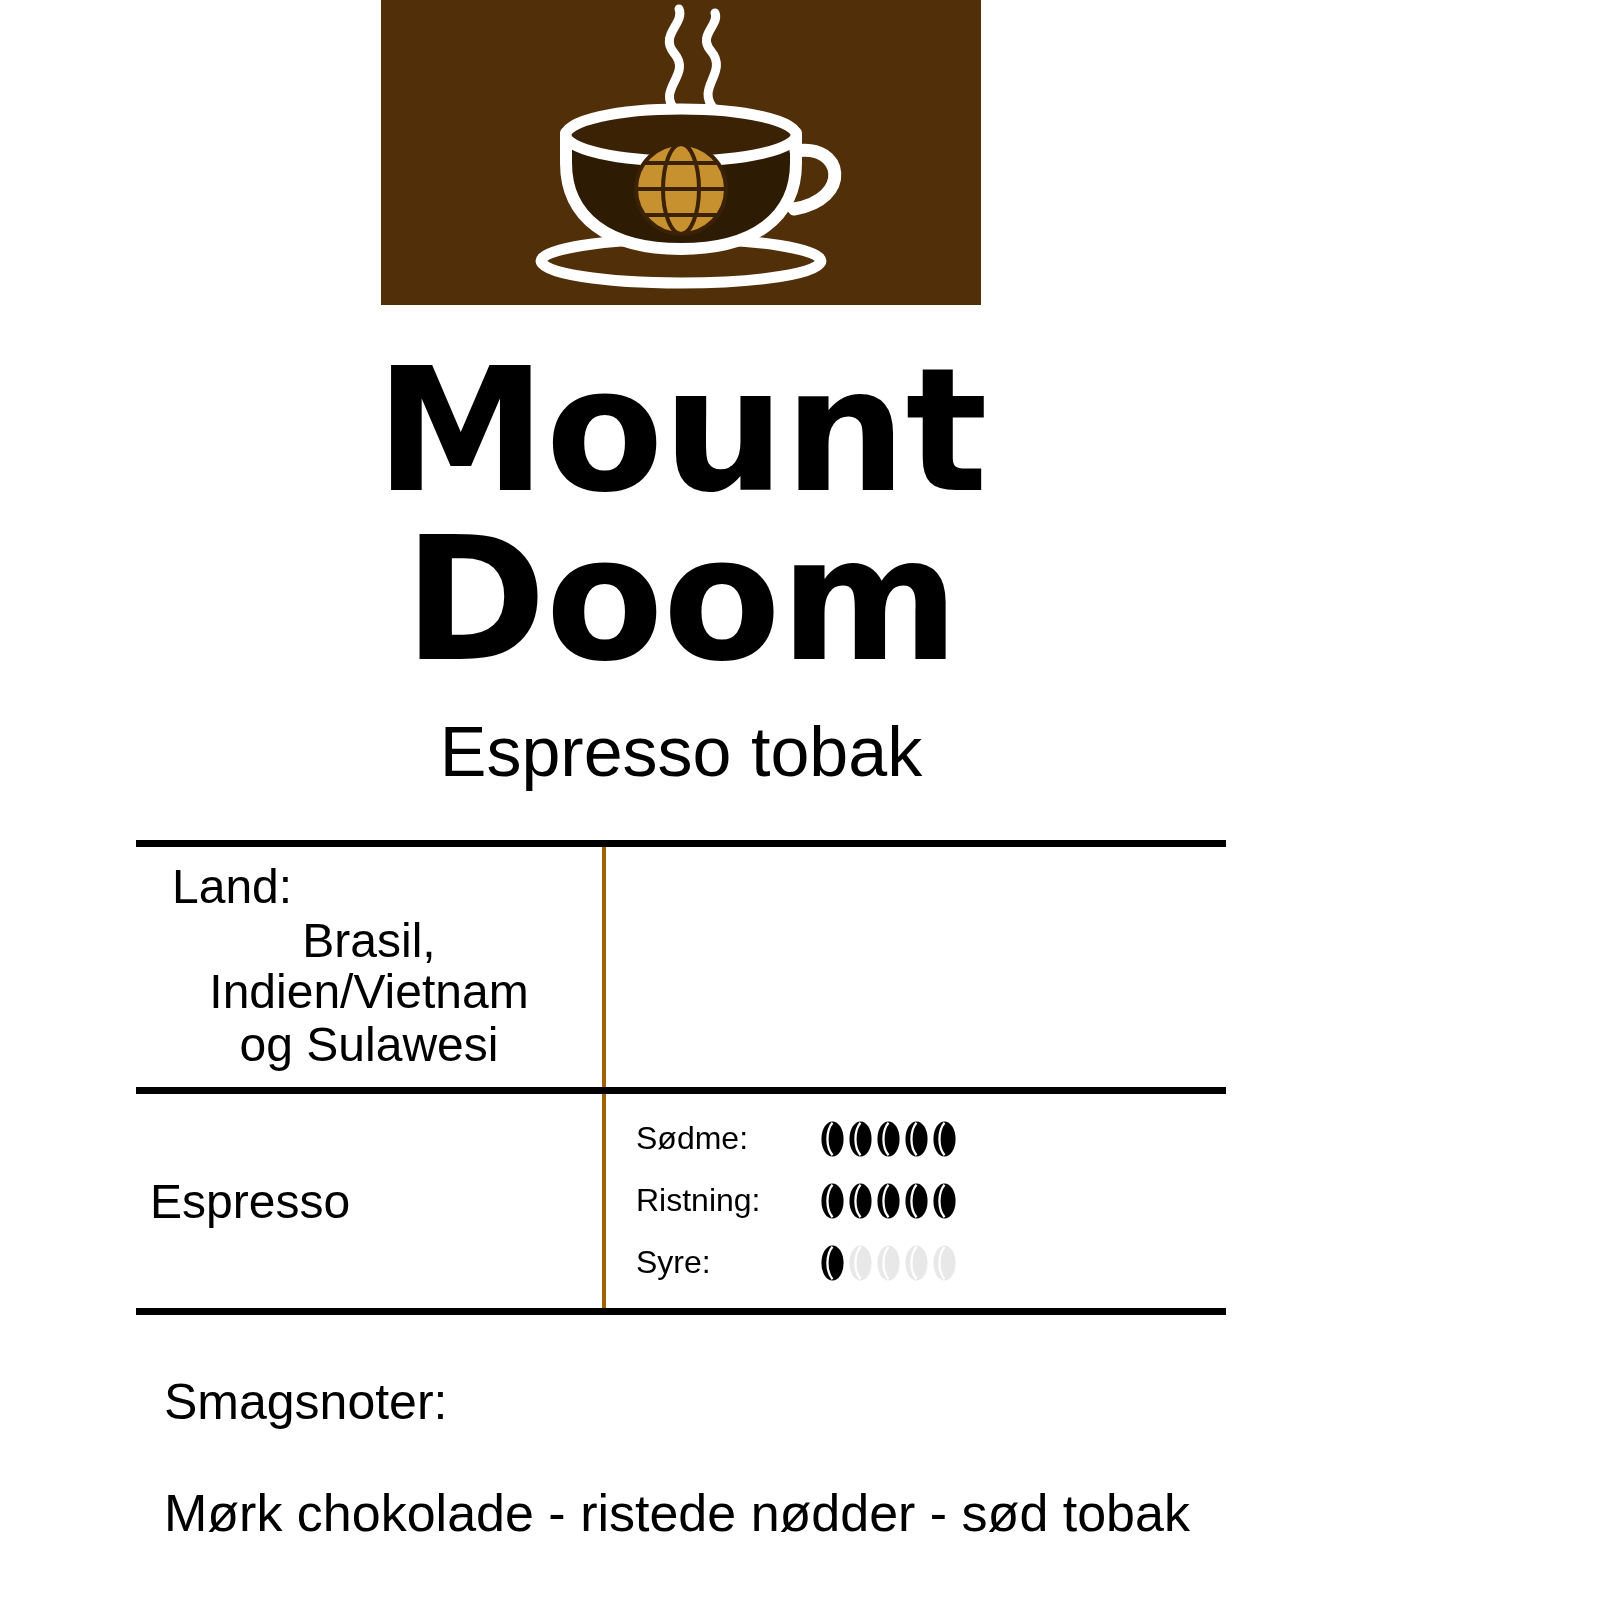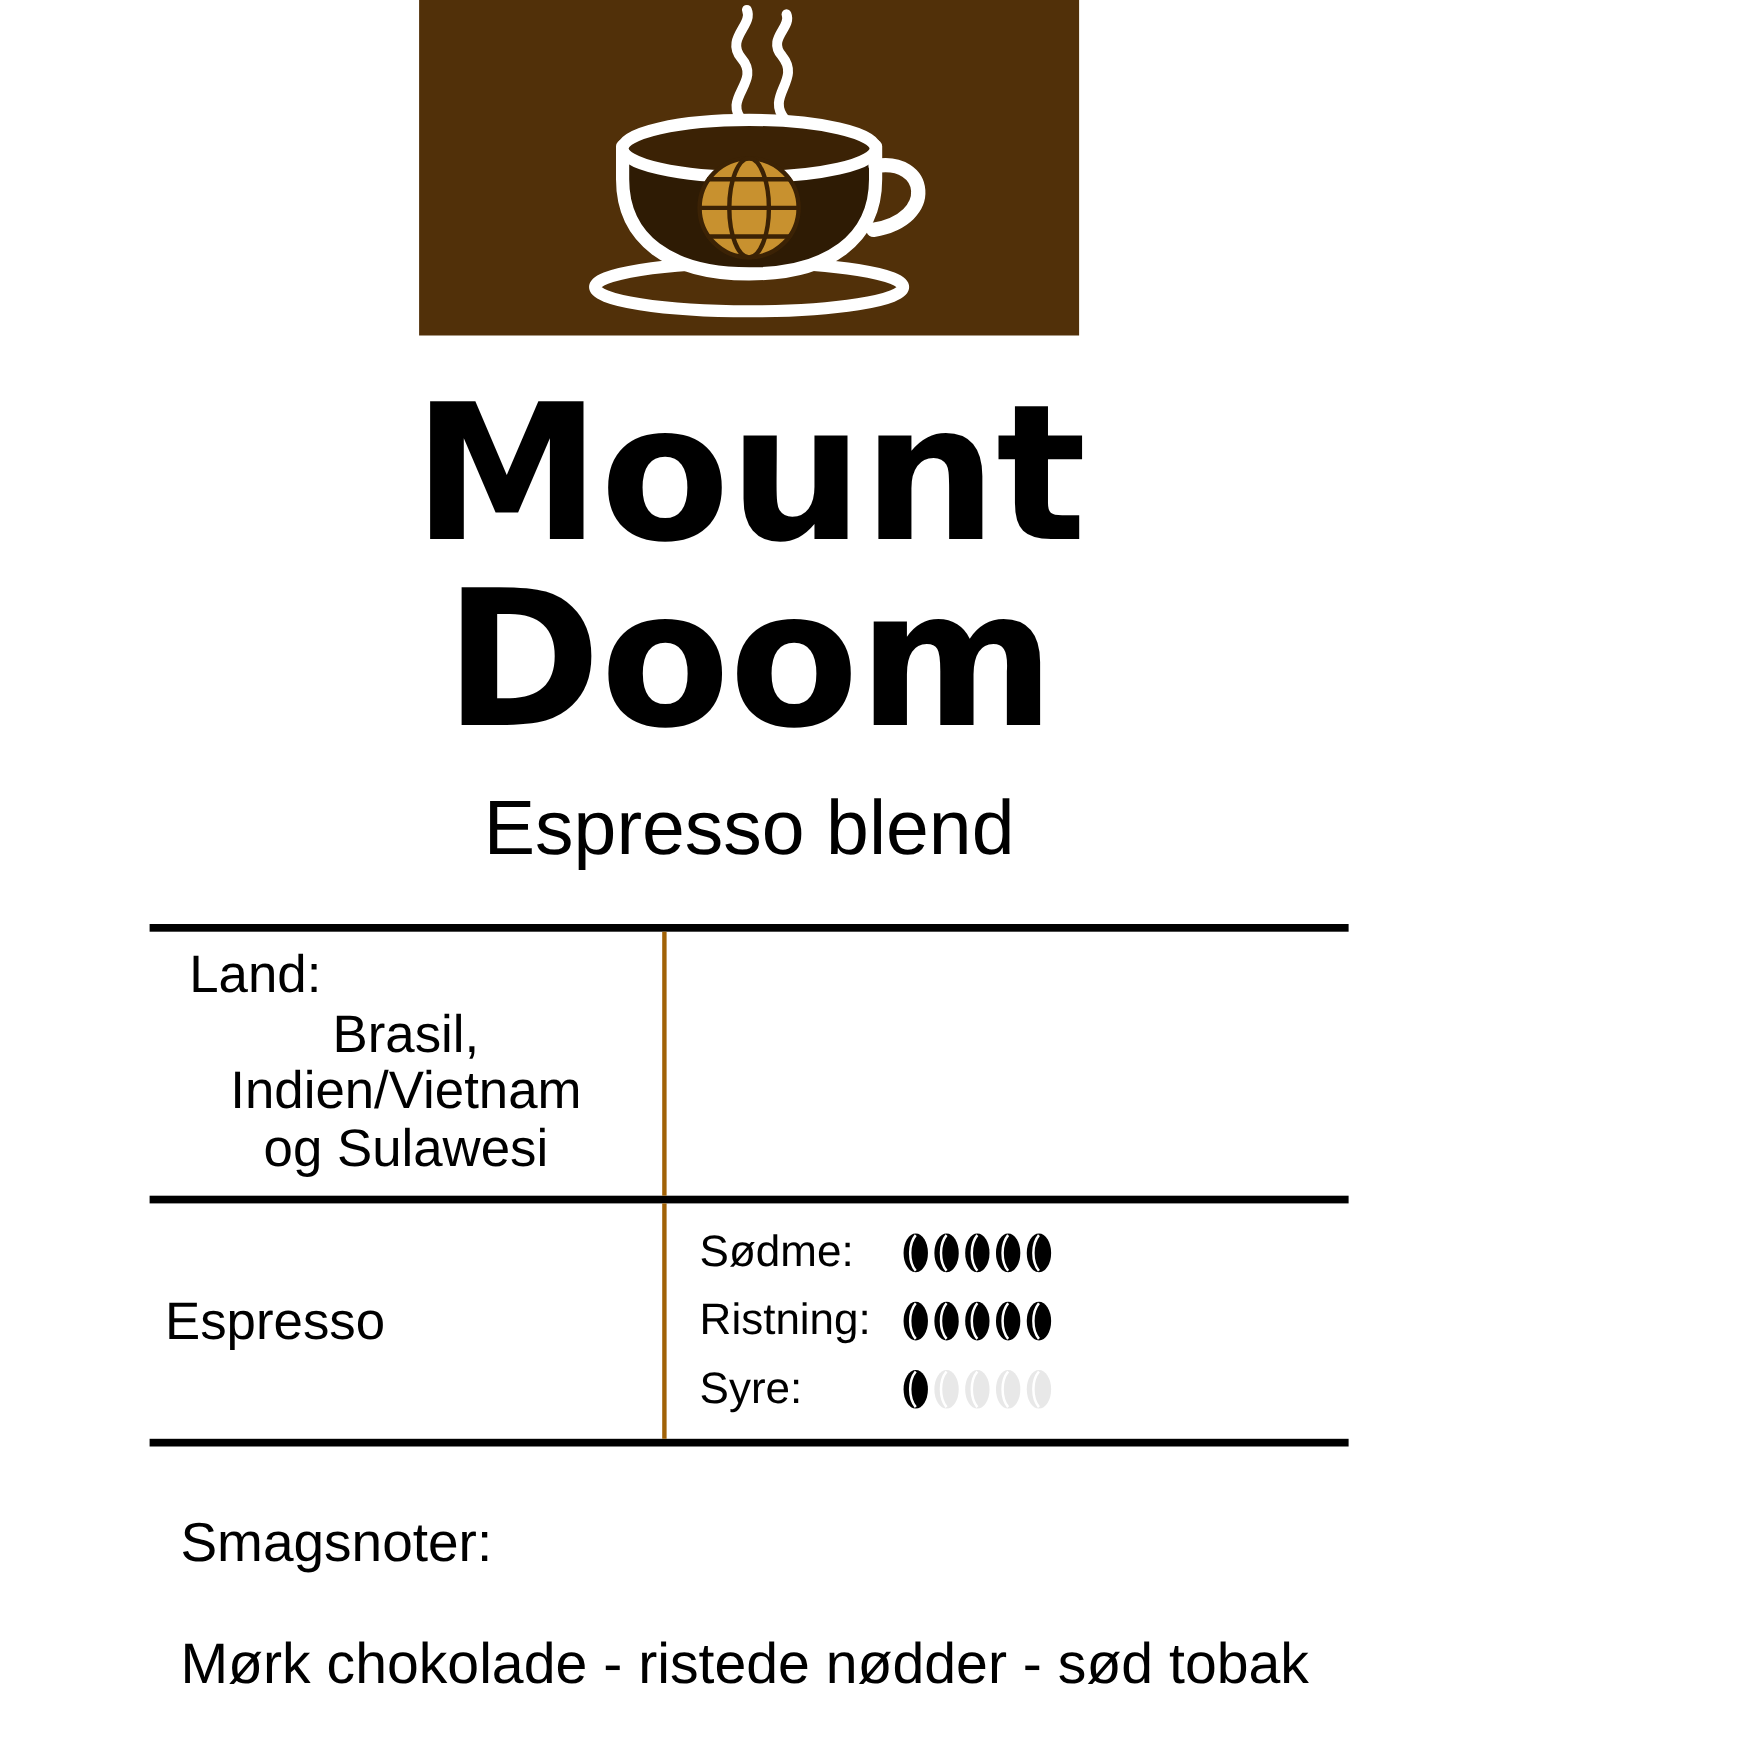--- a/index.html
+++ b/index.html
@@ -119,21 +119,21 @@
     min-height: 205px;
     padding-left: 30px;
   }
 
   .rating-line {
     display: flex;
     align-items: center;
     height: 62px;
   }
   .rating-name {
-    font-size: 40px;
+    font-size: 32px;
     width: 183px;
     white-space: nowrap;
   }
   .beans {
     display: flex;
     align-items: center;
     gap: 1px;
   }
   .bean {
     width: 27px;
@@ -190,21 +190,21 @@
         </g>
       </svg>
     </div>
   </div>
 
   <div class="title">
     <span>Mount</span>
     <span class="line2">Doom</span>
   </div>
 
-  <div class="subtitle">Espresso blend</div>
+  <div class="subtitle">Espresso tobak</div>
 
   <div class="table">
 
     <div class="row first">
       <div class="cell-left">
         <div class="land-label">Land:</div>
         <div class="land-value">Brasil, Indien/Vietnam</div>
         <div class="land-value">og Sulawesi</div>
       </div>
     </div>

